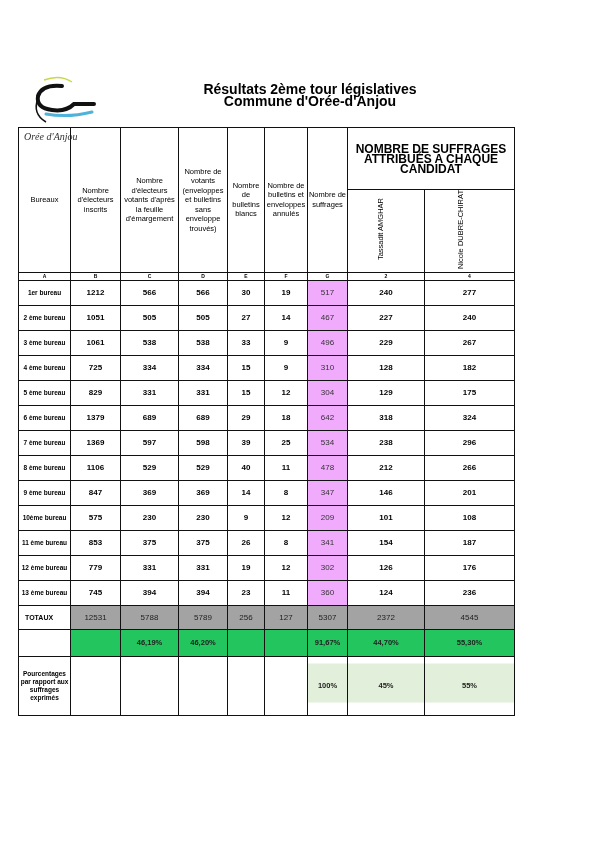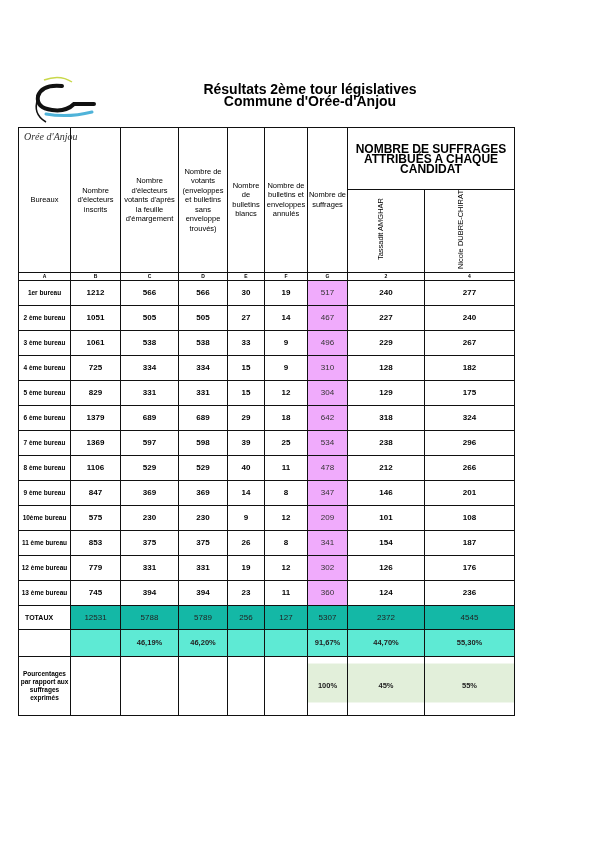--- a/index.html
+++ b/index.html
@@ -14,23 +14,23 @@
           table-layout: fixed; width: 496px; font-size: 7.5px; }
   td, th { border: 1.2px solid #111; text-align: center; vertical-align: middle; padding: 0; }
   th { font-weight: normal; line-height: 9.5px; }
   .grp { font-weight: bold; font-size: 12px; line-height: 10px; padding: 0 2px; }
   .vert { writing-mode: vertical-rl; transform: rotate(180deg); display: inline-block;
           line-height: 9px; text-align: center; }
   .letters td { height: 7px; font-size: 5px; font-weight: bold; line-height: 6px; }
   .data td { height: 24px; font-weight: bold; font-size: 8px; }
   .data td.lbl { font-size: 6.5px; }
   .data td.g { background: #f0abfc; font-weight: normal; color: #333; }
-  .tot td { height: 23px; background: #14b8a6; font-size: 8px; color: #222; }
+  .tot td { height: 23px; background: #a3a3a3; font-size: 8px; color: #222; }
   .tot td.lbl { background: #fff; font-weight: bold; text-align: left; padding-left: 6px; font-size: 7px; color: #000; }
-  .pct td { height: 26px; background: #5eead4; font-weight: bold; font-size: 7.5px; color: #222; }
+  .pct td { height: 26px; background: #22c55e; font-weight: bold; font-size: 7.5px; color: #222; }
   .pct td.w { background: #fff; }
   .last td { height: 58px; }
   .last td.lbl { font-weight: bold; font-size: 6.5px; line-height: 8px; }
   .last td.gg { background: linear-gradient(#fff 0 12%, #e2efda 12% 80%, #fff 80%); font-weight: bold; font-size: 7.5px; color: #222; }
 </style>
 </head>
 <body>
 
 <div class="logo">
   <svg width="76" height="56" viewBox="0 0 76 56">

